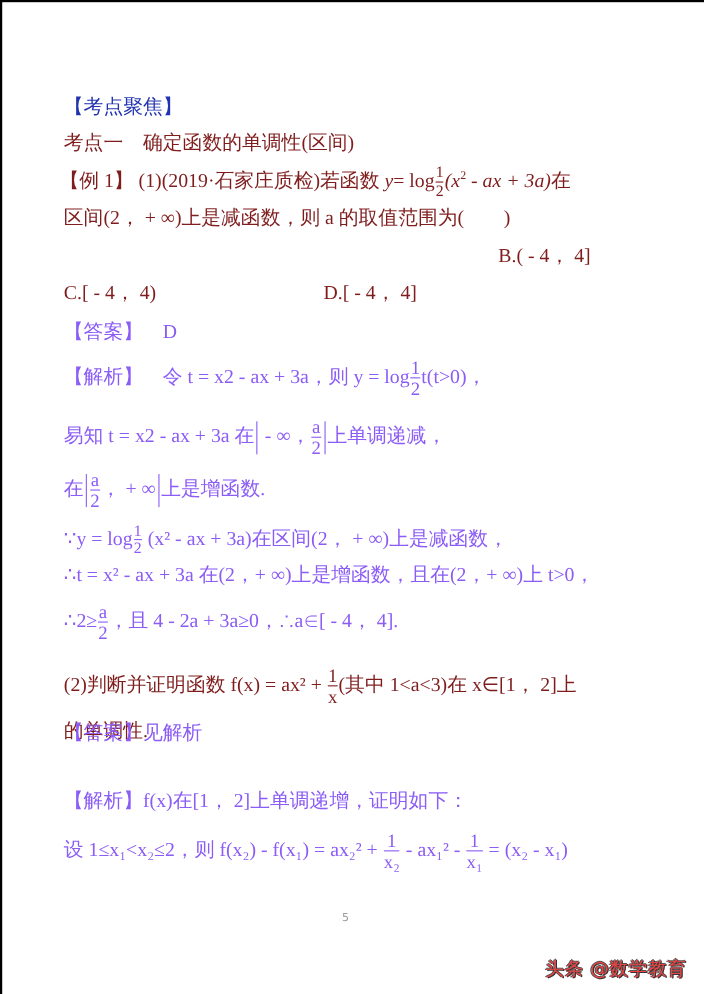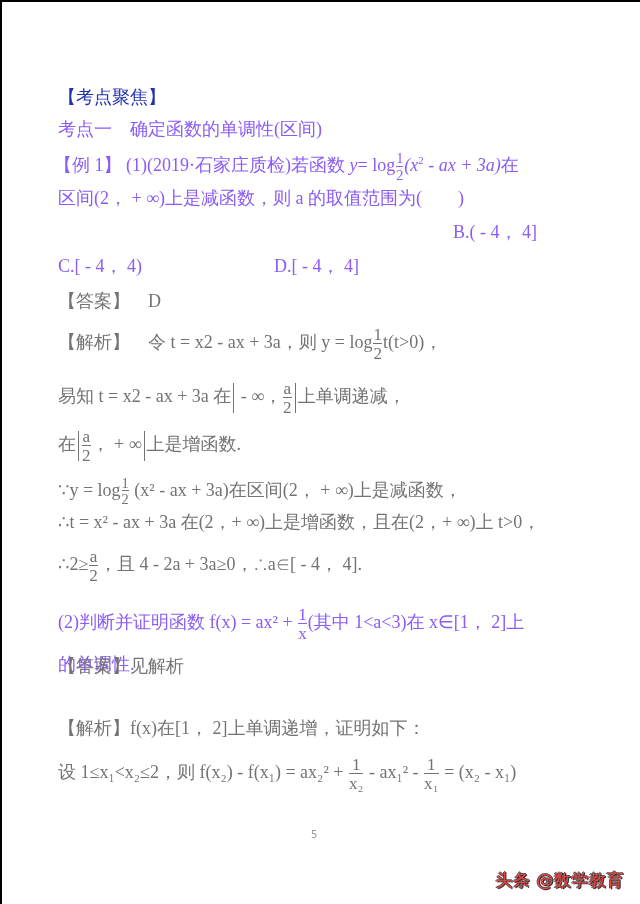--- a/index.html
+++ b/index.html
@@ -6,32 +6,32 @@
   body {
     width: 640px; height: 904px; overflow: hidden; position: relative;
     background: #ffffff;
     font-family: "DejaVu Sans", "Liberation Sans", sans-serif;
     color: #1a1a1a;
   }
   .frame-top { position: absolute; left: 0; top: 0; width: 640px; height: 2px; background: #000; }
   .frame-left { position: absolute; left: 0; top: 0; width: 2px; height: 904px; background: #000; }
   .line { position: absolute; left: 58px; font-size: 18px; line-height: 24px; white-space: nowrap; font-family: Liberation Serif, serif; }
   .blue { color: #2233b0; }
-  .red { color: #737373; }
-  .dark { color: #8b5cf6; }
+  .red { color: #8b5cf6; }
+  .dark { color: #7f1d1d; }
   i { font-style: italic; }
   .frac { display: inline-block; vertical-align: middle; text-align: center; line-height: 1; margin: 0 1px; }
   .frac .num { display: block; font-size: 0.8em; }
   .frac .den { display: block; font-size: 0.8em; border-top: 1px solid currentColor; padding-top: 1px; }
   .frac.big .num, .frac.big .den { font-size: 0.95em; }
   .sup { font-size: 0.6em; vertical-align: 0.65em; }
   .bar { display: inline-block; width: 1px; height: 30px; background: currentColor; vertical-align: middle; margin: 0 2px; }
   .gap { display: inline-block; width: 18px; }
   .opt-b { position: absolute; left: 395px; }
-  .opt-d { position: absolute; left: 216px; }
+  .opt-d { position: absolute; left: 236px; }
   .pagenum { position: absolute; left: 311px; top: 829px; font-size: 10px; color: #999; }
   .watermark {
     position: absolute; right: 16px; top: 869px; font-size: 17px; color: #ef4444;
     text-shadow: 1px 1px 0 #333, -1px 0 0 #555, 0 -1px 0 #555, 1px 0 0 #333;
     letter-spacing: 0.5px;
   }
 </style>
 </head>
 <body>
 

